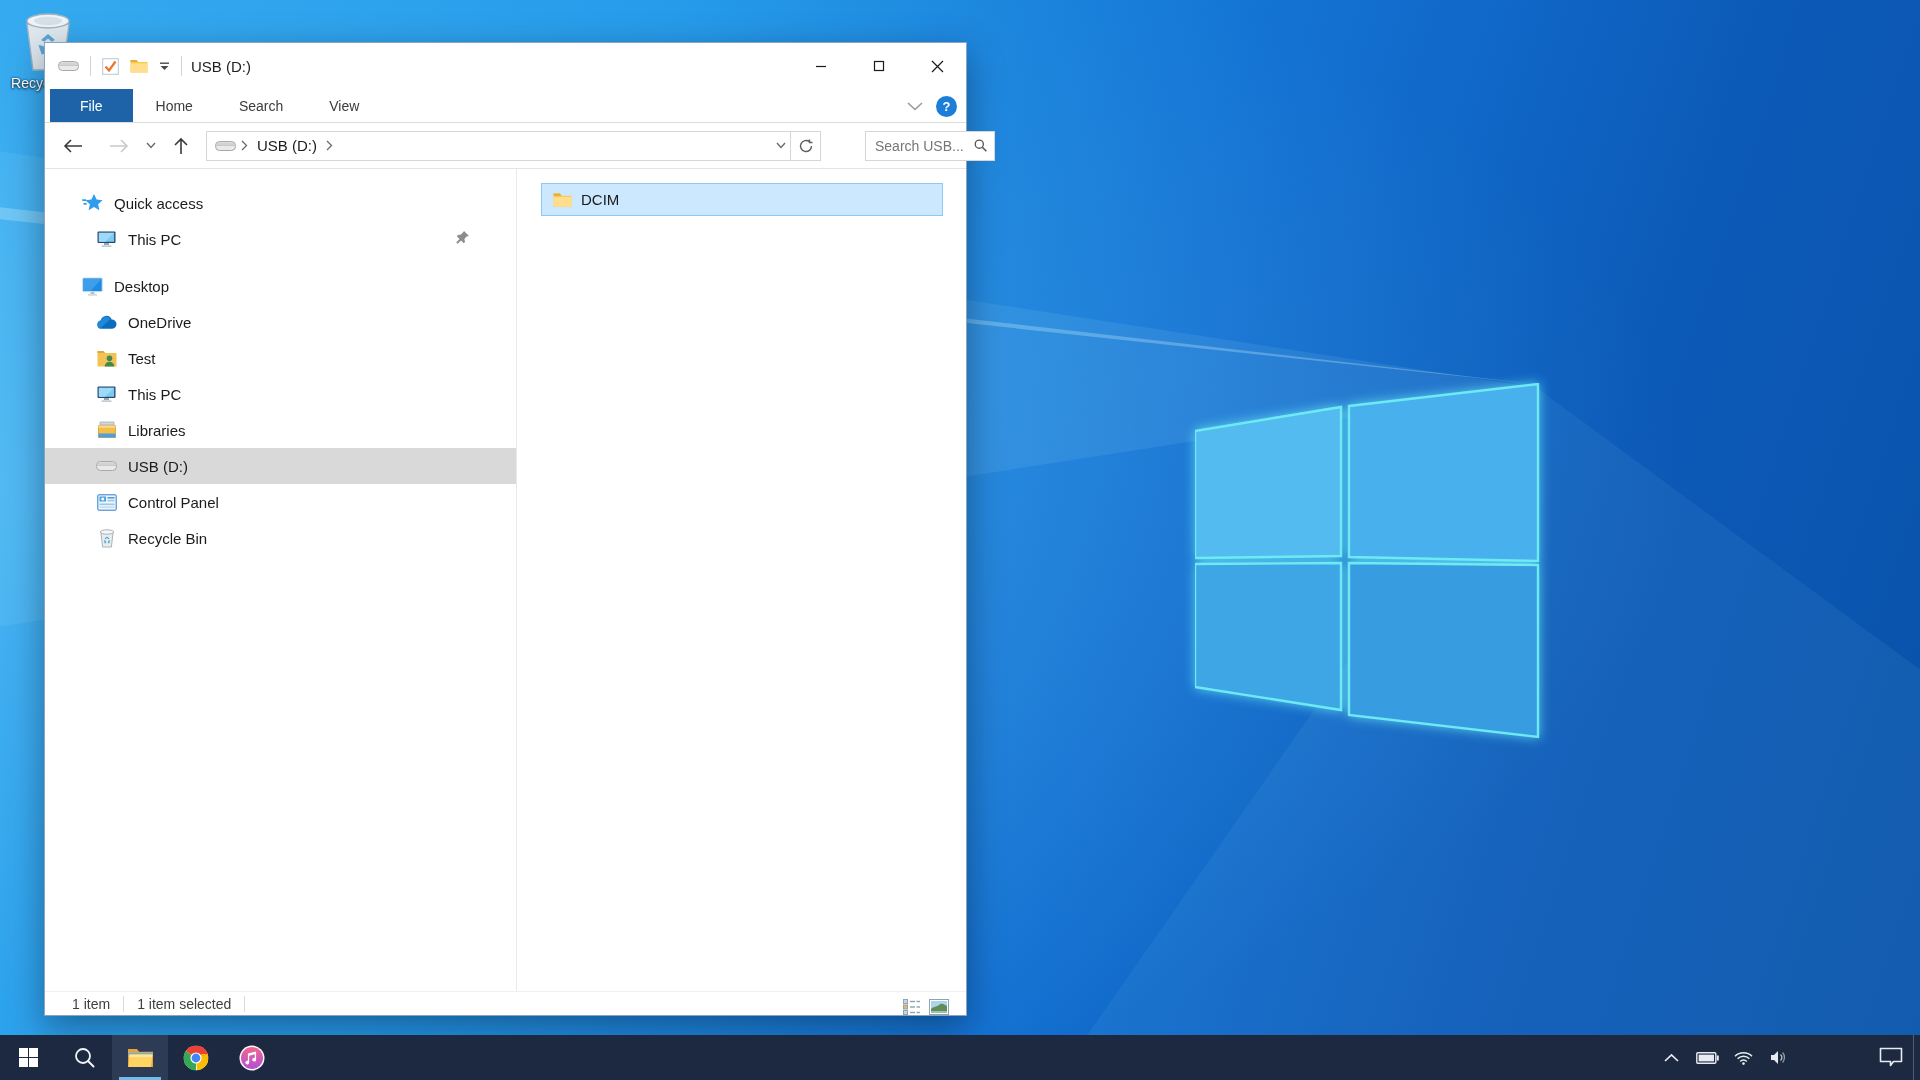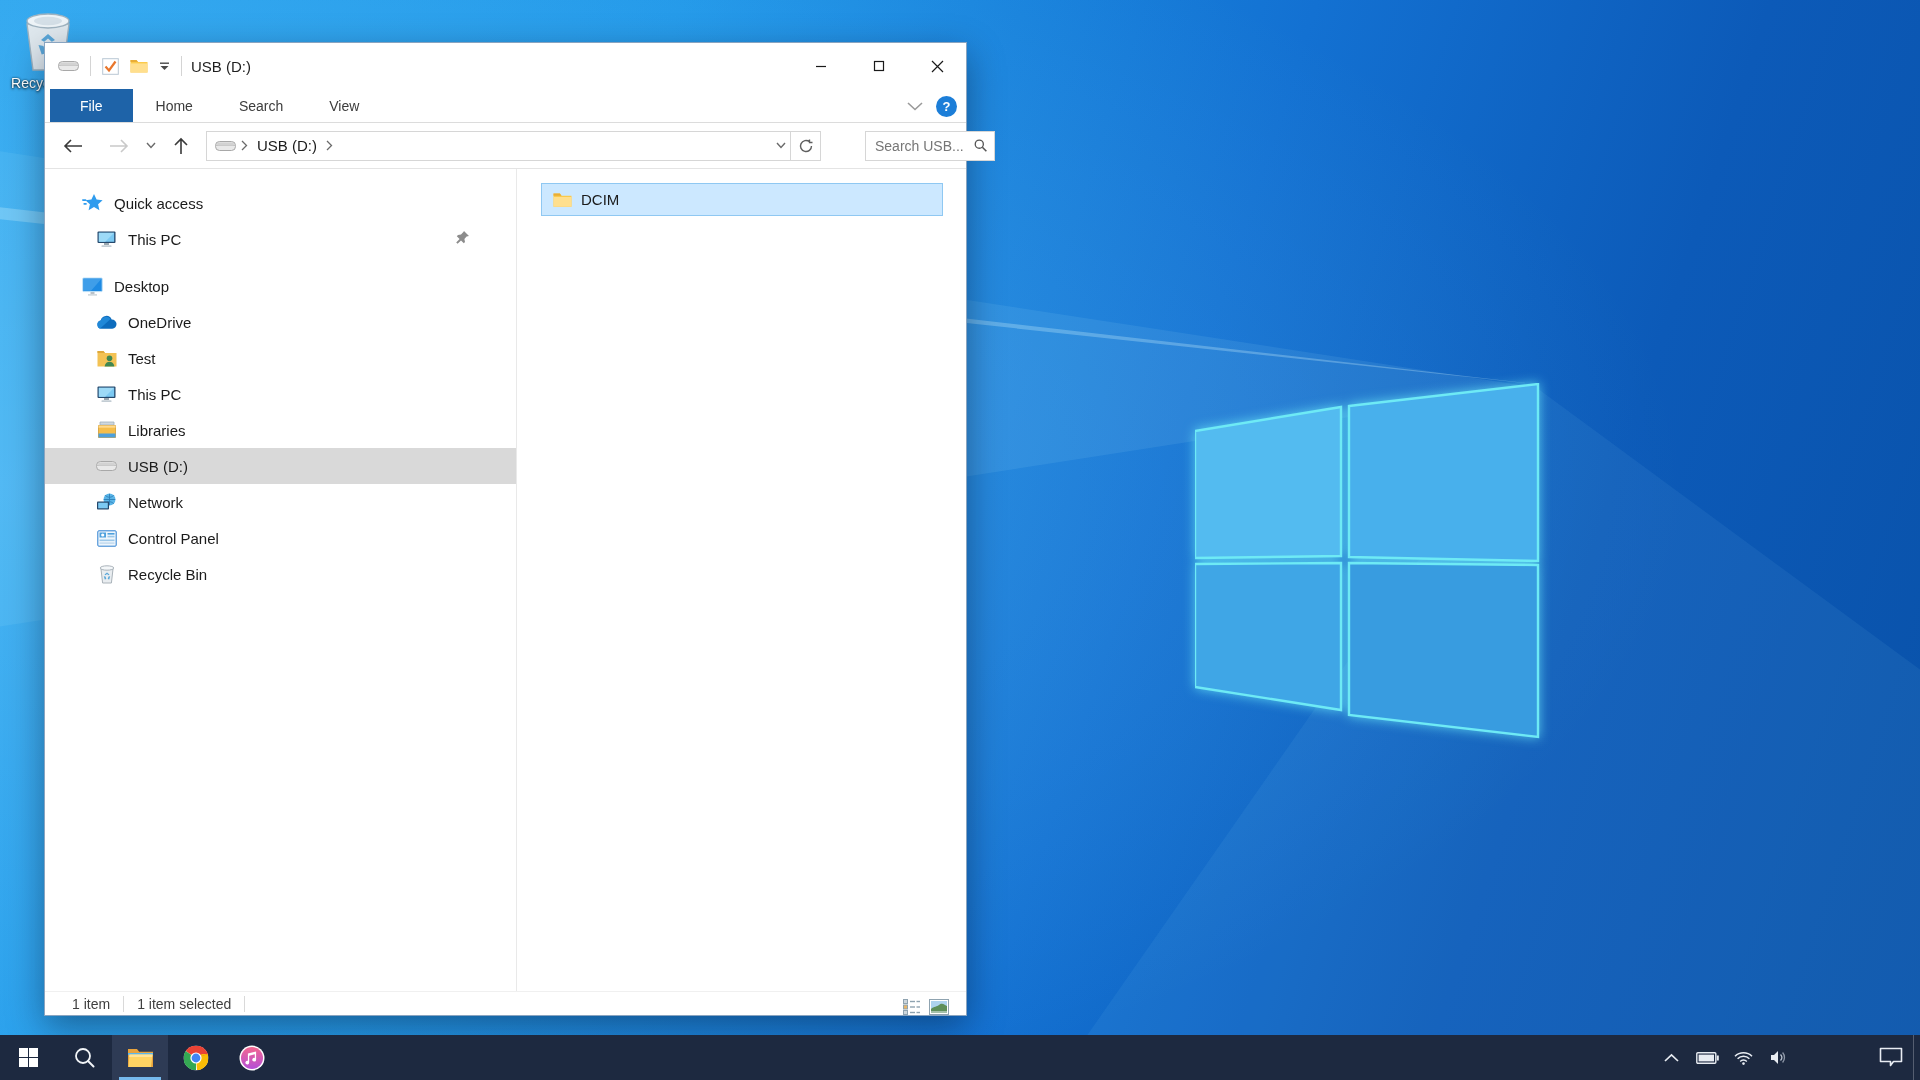--- a/index.html
+++ b/index.html
@@ -336,31 +336,20 @@
         </div>
         <div class="side-item lvl1 selected">
           <span class="icon">
             <svg width="21" height="12" viewBox="0 0 21 12">
               <rect x="0.5" y="1.5" width="20" height="9" rx="4" fill="#e9e9e9" stroke="#a8a8a8"></rect>
               <path d="M1 5.5h19" stroke="#c2c2c2"></path>
               <rect x="2" y="2.5" width="17" height="3" rx="1.5" fill="#d2d2d2"></rect>
             </svg>
           </span>
           <span>USB (D:)</span>
-        </div>
-        <div class="side-item lvl1">
-          <span class="icon">
-            <svg width="21" height="19" viewBox="0 0 21 19">
-              <circle cx="13.5" cy="6.5" r="6" fill="#5ab5e8"></circle>
-              <path d="M7.8 6.5h11.4M13.5 0.8v11.4M9.3 2.3c2.6 2.6 5.8 2.6 8.4 0M9.3 10.7c2.6-2.6 5.8-2.6 8.4 0" stroke="#2d7fb8" stroke-width="0.9" fill="none"></path>
-              <rect x="1" y="8.5" width="12" height="8" rx="0.8" fill="#24476b"></rect>
-              <rect x="2.2" y="9.7" width="9.6" height="5.6" fill="#7cc9f2"></rect>
-            </svg>
-          </span>
-          <span>Network</span>
         </div>
         <div class="side-item lvl1">
           <span class="icon">
             <svg width="20" height="17" viewBox="0 0 20 17">
               <rect x="0.8" y="0.8" width="18.4" height="15.4" rx="1" fill="#eef6fc" stroke="#2d7fd0"></rect>
               <rect x="2.5" y="2.5" width="6.5" height="5" fill="#4da0dd"></rect>
               <circle cx="5.7" cy="5" r="1.6" fill="#fff"></circle>
               <rect x="10.5" y="3" width="7" height="1.6" fill="#4da0dd"></rect>
               <rect x="10.5" y="5.8" width="7" height="1.6" fill="#9cc7e8"></rect>
               <rect x="2.5" y="9.5" width="15" height="1.6" fill="#9cc7e8"></rect>

